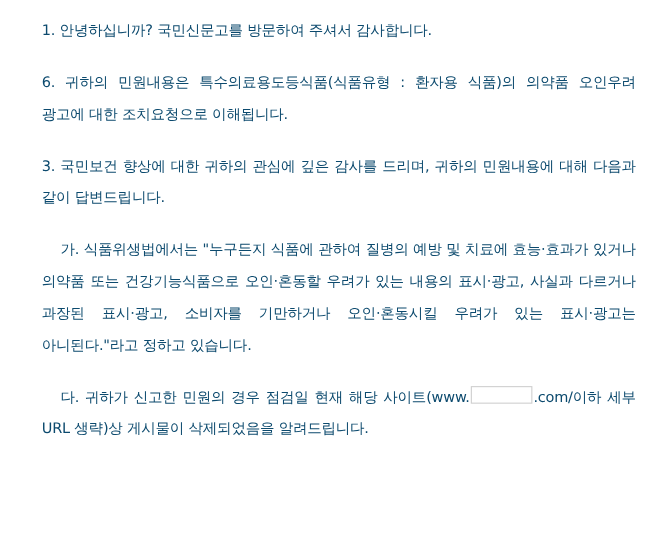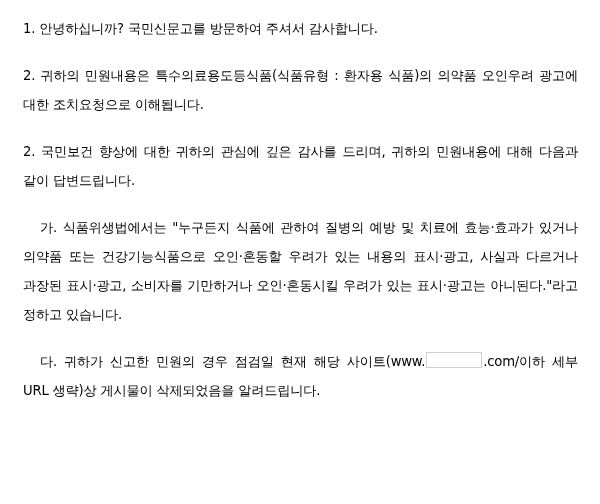--- a/index.html
+++ b/index.html
@@ -18,24 +18,24 @@
     width: 600px;
     height: 504px;
     box-sizing: border-box;
     padding: 14px 22px 0 22px;
     position: relative;
   }
   .para {
     font-size: 13.2px;
     line-height: 29px;
     letter-spacing: -0.2px;
-    margin: 0 0 18px 1px;
+    margin: 0 0 18px 16px;
     text-align: justify;
     word-break: keep-all;
-    color: #000000;
+    color: #0c4a6e;
   }
   .para.indent {
     text-indent: 17px;
   }
   .para.tight {
     margin-bottom: 16px;
   }
   .redaction {
     display: inline-block;
     width: 54px;
@@ -46,22 +46,22 @@
     margin: 0 1px;
   }
 </style>
 </head>
 <body>
 
 <div class="page">
 
   <p class="para">1. 안녕하십니까? 국민신문고를 방문하여 주셔서 감사합니다.</p>
 
-  <p class="para">2. 귀하의 민원내용은 특수의료용도등식품(식품유형 : 환자용 식품)의 의약품 오인우려 광고에 대한 조치요청으로 이해됩니다.</p>
+  <p class="para">6. 귀하의 민원내용은 특수의료용도등식품(식품유형 : 환자용 식품)의 의약품 오인우려 광고에 대한 조치요청으로 이해됩니다.</p>
 
-  <p class="para">2. 국민보건 향상에 대한 귀하의 관심에 깊은 감사를 드리며, 귀하의 민원내용에 대해 다음과 같이 답변드립니다.</p>
+  <p class="para">3. 국민보건 향상에 대한 귀하의 관심에 깊은 감사를 드리며, 귀하의 민원내용에 대해 다음과 같이 답변드립니다.</p>
 
   <p class="para indent">가. 식품위생법에서는 "누구든지 식품에 관하여 질병의 예방 및 치료에 효능·효과가 있거나 의약품 또는 건강기능식품으로 오인·혼동할 우려가 있는 내용의 표시·광고, 사실과 다르거나 과장된 표시·광고, 소비자를 기만하거나 오인·혼동시킬 우려가 있는 표시·광고는 아니된다."라고 정하고 있습니다.</p>
 
 
   <p class="para indent tight"><span>다. 귀하가 신고한 민원의 경우 점검일 현재 해당 사이트(www.</span><span class="redaction"></span><span>.com/이하 세부 URL 생략)상 게시물이 삭제되었음을 알려드립니다.</span></p>
 
 </div>
 
 </body></html>

